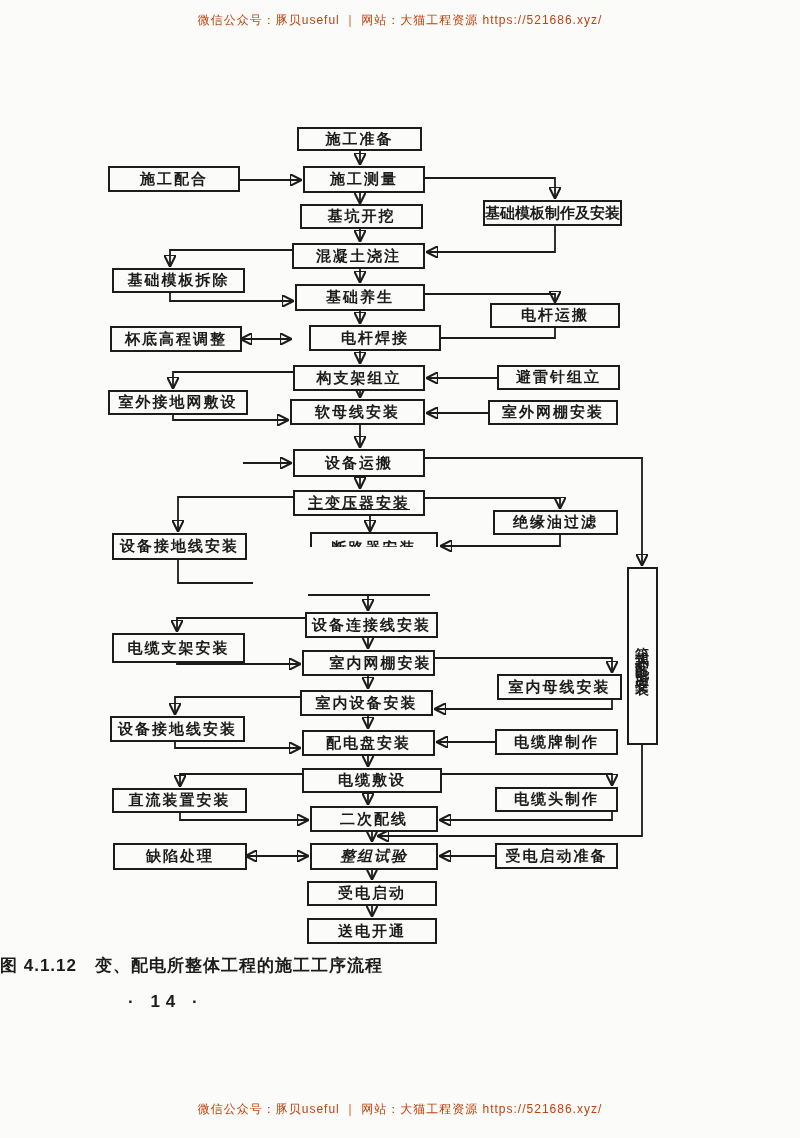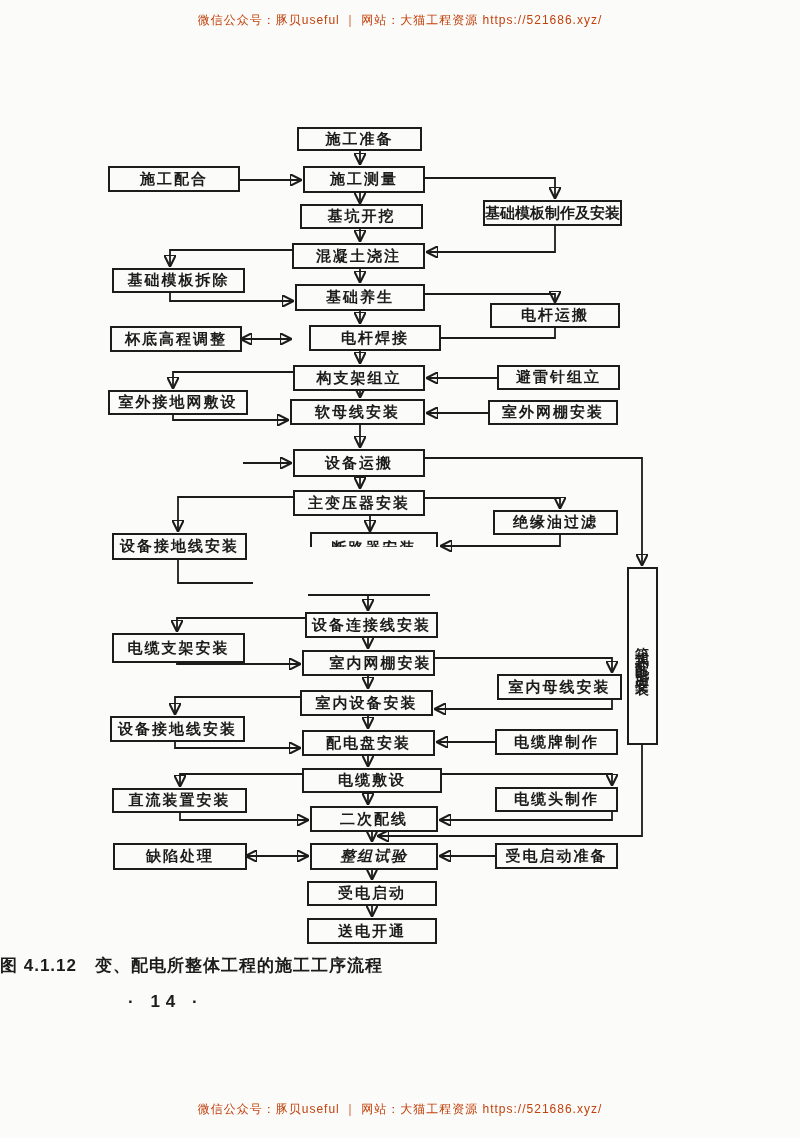--- a/index.html
+++ b/index.html
@@ -96,21 +96,21 @@
 
   <div class="node" style="left:297px;top:127px;width:125px;height:24px;">施工准备</div>
   <div class="node" style="left:303px;top:166px;width:122px;height:27px;">施工测量</div>
   <div class="node" style="left:300px;top:204px;width:123px;height:25px;">基坑开挖</div>
   <div class="node" style="left:292px;top:243px;width:133px;height:26px;">混凝土浇注</div>
   <div class="node" style="left:295px;top:284px;width:130px;height:27px;">基础养生</div>
   <div class="node" style="left:293px;top:325px;width:132px;height:26px;margin-left:16px;">电杆焊接</div>
   <div class="node" style="left:293px;top:365px;width:132px;height:26px;">构支架组立</div>
   <div class="node" style="left:290px;top:399px;width:135px;height:26px;">软母线安装</div>
   <div class="node" style="left:293px;top:449px;width:132px;height:28px;">设备运搬</div>
-  <div class="node" style="left:293px;top:490px;width:132px;height:26px;">主变压器安装</div>
+  <div class="node" style="left:293px;top:490px;width:132px;height:26px;text-decoration:underline;">主变压器安装</div>
   <div class="node-partial" style="left:310px;top:532px;width:128px;height:15px;">
       <span>断路器安装</span>
     </div>
   <div class="node" style="left:305px;top:612px;width:133px;height:26px;">设备连接线安装</div>
   <div class="node" style="left:302px;top:650px;width:133px;height:26px;padding-left:24px;">室内网棚安装</div>
   <div class="node" style="left:300px;top:690px;width:133px;height:26px;">室内设备安装</div>
   <div class="node" style="left:302px;top:730px;width:133px;height:26px;">配电盘安装</div>
   <div class="node" style="left:302px;top:768px;width:140px;height:25px;">电缆敷设</div>
   <div class="node" style="left:310px;top:806px;width:128px;height:26px;">二次配线</div>
   <div class="node" style="left:310px;top:843px;width:128px;height:27px;font-style:italic;">整组试验</div>

